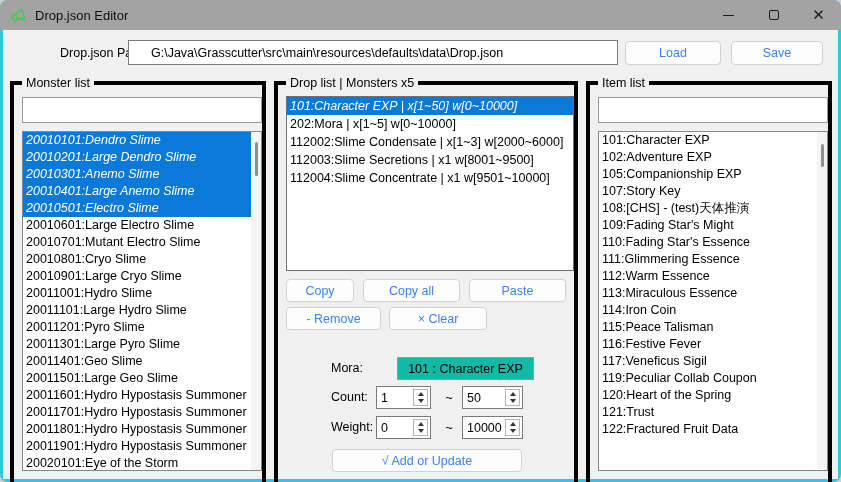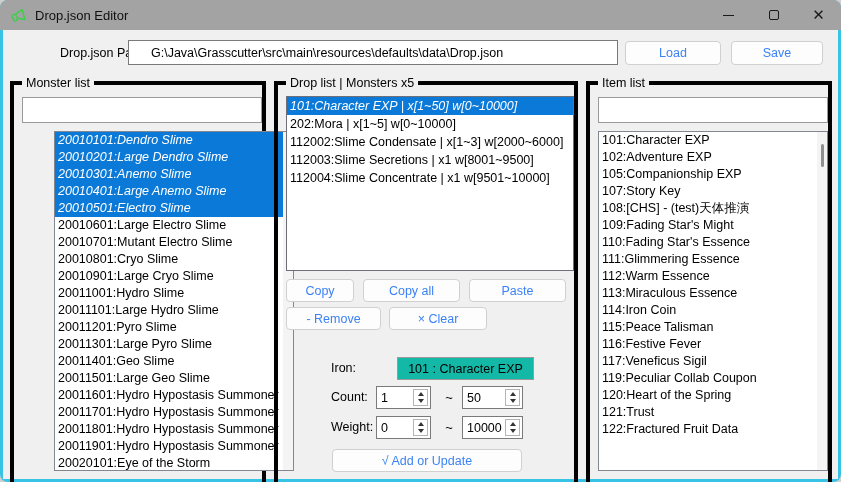--- a/index.html
+++ b/index.html
@@ -41,21 +41,21 @@
   .group-monster { left:7px;  width:256px; }
   .group-drop    { left:271px; width:304px; }
   .group-item    { left:583px; width:246px; }
   
   .search { position:absolute; top:12px; height:26px; border:1px solid #9a9a9a;
     background:#fff; font-size:12.5px; padding:0 5px; font-family:"Liberation Sans", sans-serif; }
   .group-monster .search { left:8px; width:240px; }
   .group-item    .search { left:8px; width:230px; }
   
   .listbox { position:absolute; background:#fff; border:1px solid #828790; overflow:hidden; }
-  .lb-monster { left:8px; top:46px; width:240px; height:340px;margin-left:32px; }
+  .lb-monster { left:8px; top:46px; width:240px; height:340px; }
   .lb-item    { left:8px; top:46px; width:230px; height:340px; }
   .lb-drop    { left:8px; top:11px; width:288px; height:175px; border-color:#6d7078; }
   .rows { position:absolute; top:0; bottom:0; left:0; right:0; overflow:hidden; }
   .has-scroll .rows { right:10px; }
   .row { height:17px; line-height:17px; font-size:12.5px; padding-left:3px;
     white-space:nowrap; overflow:hidden; cursor:default; }
   .lb-drop .row { height:18px; line-height:18px; }
   .row.sel { background:#0b79d7; color:#fff;font-style:italic; }
   .vtrack { position:absolute; top:0; bottom:0; right:0; width:10px; background:#f4f4f4; }
   .vthumb { position:absolute; right:3px; width:3px; background:#8f8f8f; border-radius:2px; }
@@ -166,21 +166,21 @@
             <div class="row">112003:Slime Secretions | x1 w[8001~9500]</div>
             <div class="row">112004:Slime Concentrate | x1 w[9501~10000]</div>
           </div>
       </div>
       <div class="btn copy-btn">Copy</div>
       <div class="btn copyall-btn">Copy all</div>
       <div class="btn paste-btn">Paste</div>
       <div class="btn remove-btn">- Remove</div>
       <div class="btn clear-btn">× Clear</div>
 
-      <span class="label f-label item-row-label">Iron:</span>
+      <span class="label f-label item-row-label">Mora:</span>
       <div class="item-value">101 : Character EXP</div>
 
       <span class="label f-label count-row-label">Count:</span>
       <div class="spin count-min">
         <div class="val">1</div>
         <div class="arrows">
           <div>
               <span class="tri-up"></span>
             </div>
           <div>

